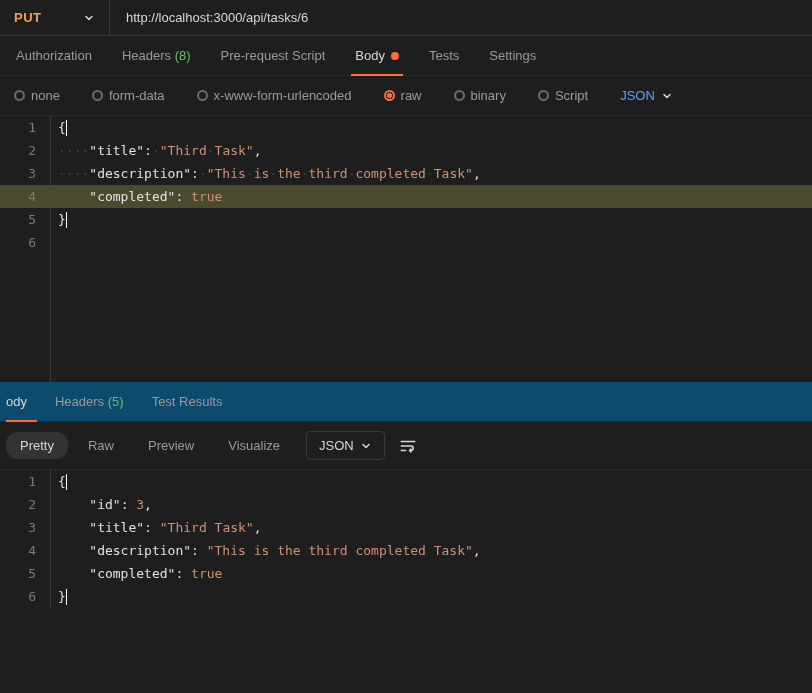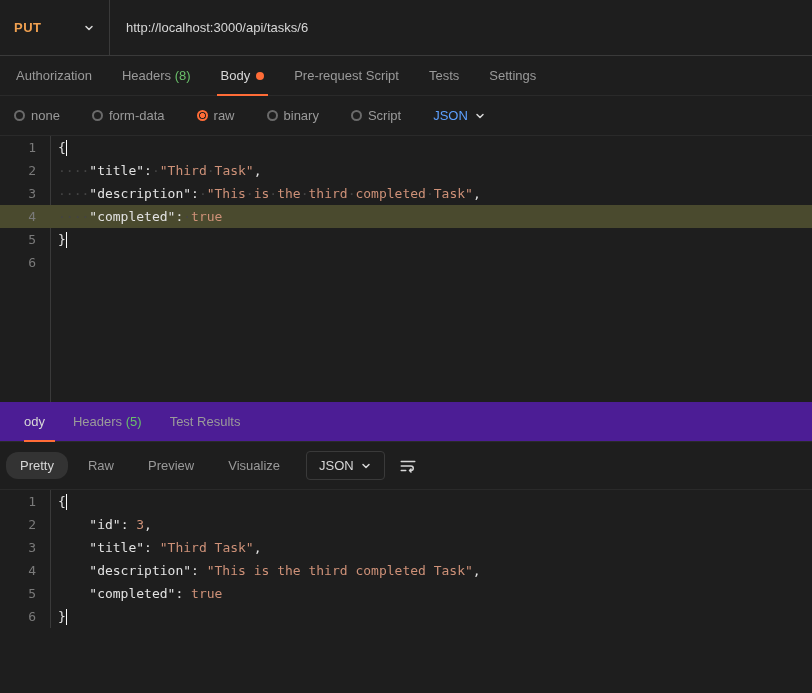--- a/index.html
+++ b/index.html
@@ -15,21 +15,21 @@
     --key: #e2e2e2;
     --bool: #ce9178;
     --linenum: #7a7a7a;
     --highlight: #4a4a2e;
     --radiocol: #6a6a6a;
   }
   html,body{margin:0;padding:0;width:812px;height:693px;background:var(--bg);font-family:-apple-system,BlinkMacSystemFont,'Segoe UI',Helvetica,Arial,sans-serif;color:var(--text);font-size:13px;overflow:hidden;}
   *{box-sizing:border-box;}
 
   
-  .urlbar{display:flex;align-items:center;height:56px;border-bottom:1px solid var(--border);}
+  .urlbar{display:flex;align-items:center;height:36px;border-bottom:1px solid var(--border);}
   .method{display:flex;align-items:center;gap:8px;padding:0 14px;height:100%;color:#f0a050;font-weight:600;letter-spacing:.5px;border-right:1px solid var(--border);min-width:110px;}
   .method .chev{margin-left:auto;}
   .url{padding:0 16px;color:var(--text);flex:1;height:100%;display:flex;align-items:center;font-size:13px;}
   .chev{display:inline-flex;}
   .chev svg{width:12px;height:12px;stroke:var(--text);stroke-width:2;fill:none;stroke-linecap:round;stroke-linejoin:round;}
 
   
   .tabs{display:flex;align-items:center;height:40px;padding:0 6px;gap:10px;border-bottom:1px solid #2a2a2a;}
   .tab{padding:0 10px;height:100%;display:flex;align-items:center;color:var(--muted);cursor:pointer;font-size:13px;position:relative;}
   .tab.active{color:var(--text);}
@@ -53,21 +53,21 @@
   .ln{width:50px;text-align:right;padding-right:14px;color:var(--linenum);user-select:none;}
   .code{padding-left:8px;white-space:pre;}
   .ws{color:#444;}
   .k{color:var(--key);}
   .s{color:var(--str);}
   .b{color:var(--bool);}
   .p{color:var(--key);}
   .cursor{display:inline-block;width:1px;height:16px;background:#fff;vertical-align:middle;}
 
   
-  .resptabs{display:flex;align-items:center;height:40px;padding:0 24px;gap:8px;border-bottom:1px solid #2a2a2a;background:#4c1d95;}
+  .resptabs{display:flex;align-items:center;height:40px;padding:0 6px;gap:8px;border-bottom:1px solid #2a2a2a;background:#0c4a6e;}
   .resptabs .tab{padding:0 10px;}
   .resptabs .tab.active{color:var(--text);}
   .resptabs .tab.active::after{left:0;right:0;}
 
   
   .resptool{display:flex;align-items:center;height:48px;padding:0 6px;gap:6px;border-bottom:1px solid #2a2a2a;}
   .segbtn{padding:6px 14px;color:var(--muted);cursor:pointer;border-radius:12px;font-size:13px;}
   .segbtn.active{color:var(--text);background:#333;}
   .resptool .typebtn{display:flex;align-items:center;gap:6px;padding:6px 12px;border:1px solid var(--border);border-radius:4px;color:var(--text);cursor:pointer;}
   .iconbtn{width:34px;height:30px;display:flex;align-items:center;justify-content:center;border-radius:4px;cursor:pointer;color:var(--text);}
@@ -95,43 +95,47 @@
 
 <div class="tabs">
   <div class="tab">
       <span>Authorization</span>
     </div>
   <div class="tab">
     <span>Headers</span>
     <span>&nbsp;</span>
     <span class="count-green">(8)</span>
   </div>
+  <div class="tab">
+      <span>Pre-request Script</span>
+    </div>
   <div class="tab active">
     <span>Body</span>
     <span class="dot"></span>
   </div>
   <div class="tab">
-      <span>Pre-request Script</span>
-    </div>
-  <div class="tab">
       <span>Tests</span>
     </div>
   <div class="tab">
       <span>Settings</span>
     </div>
 </div>
 
 <div class="bodytypes">
   <div class="radio">
       <span class="circle"></span>
       <span>none</span>
     </div>
   <div class="radio">
       <span class="circle"></span>
       <span>form-data</span>
+    </div>
+  <div class="radio">
+      <span class="circle"></span>
+      <span>x-www-form-urlencoded</span>
     </div>
   <div class="radio selected">
       <span class="circle"></span>
       <span>raw</span>
     </div>
   <div class="radio">
       <span class="circle"></span>
       <span>binary</span>
     </div>
   <div class="radio">

